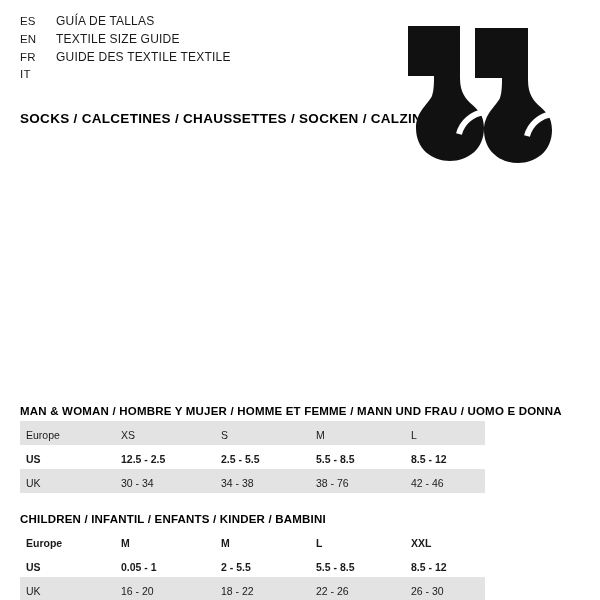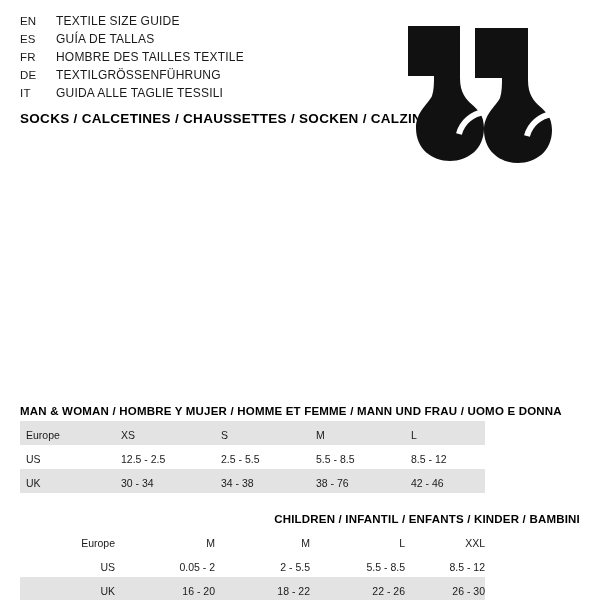--- a/index.html
+++ b/index.html
@@ -66,21 +66,21 @@
     height: 150px;
   }
 
   
   .table-section {
     position: absolute;
     left: 20px;
     width: 560px;
   }
   .table-section.adult { top: 405px; }
-  .table-section.kids  { top: 513px; text-align: right; }
+  .table-section.kids  { top: 513px; }
 
   .table-caption {
     font-size: 11.5px;
     font-weight: bold;
     letter-spacing: 0.2px;
     color: #000;
     margin-bottom: 4px;
   }
 
   table.size-table {
@@ -95,52 +95,48 @@
     color: #1a1a1a;
     font-size: 10.5px;
     vertical-align: middle;
     border: none;
   }
   table.size-table tr.row-shade td {
     background: #e3e3e3;
   }
   table.size-table tr.row-plain td {
     background: #ffffff;
+    font-weight: bold;
   }
   table.size-table col.c0 { width: 95px; }
   table.size-table col.c1 { width: 100px; }
   table.size-table col.c2 { width: 95px; }
   table.size-table col.c3 { width: 95px; }
   table.size-table col.c4 { width: 80px; }
 </style>
 </head>
 <body>
 
 <div class="page">
 
   <div class="lang-block">
     <div class="lang-row">
+      <span class="lang-code">ES</span>
+      <span class="lang-text">GUÍA DE TALLAS</span>
+    </div>
+    <div class="lang-row">
       <span class="lang-code">EN</span>
       <span class="lang-text">TEXTILE SIZE GUIDE</span>
     </div>
     <div class="lang-row">
-      <span class="lang-code">ES</span>
-      <span class="lang-text">GUÍA DE TALLAS</span>
-    </div>
-    <div class="lang-row">
       <span class="lang-code">FR</span>
-      <span class="lang-text">HOMBRE DES TAILLES TEXTILE</span>
-    </div>
-    <div class="lang-row">
-      <span class="lang-code">DE</span>
-      <span class="lang-text">TEXTILGRÖSSENFÜHRUNG</span>
+      <span class="lang-text">GUIDE DES TEXTILE TEXTILE</span>
     </div>
     <div class="lang-row">
       <span class="lang-code">IT</span>
-      <span class="lang-text">GUIDA ALLE TAGLIE TESSILI</span>
     </div>
   </div>
 
   <div class="product-title">SOCKS / CALCETINES / CHAUSSETTES / SOCKEN / CALZINI</div>
 
   <div class="sock-art">
     <svg width="180" height="150" viewBox="0 0 180 150" xmlns="http://www.w3.org/2000/svg" aria-hidden="true">
 
       <g>
         <path d="M75,10 L128,10 L128,62 C128,92 152,86 152,112 C152,133 136,145 118,145 C100,145 84,133 84,112 C84,96 96,88 100,80 C102,74 102,66 102,60 L75,60 Z" fill="#111111"></path>
@@ -203,21 +199,21 @@
       <tbody>
         <tr class="row-plain">
           <td>Europe</td>
           <td>M</td>
           <td>M</td>
           <td>L</td>
           <td>XXL</td>
         </tr>
         <tr class="row-plain">
           <td>US</td>
-          <td>0.05 - 2</td>
+          <td>0.05 - 1</td>
           <td>2 - 5.5</td>
           <td>5.5 - 8.5</td>
           <td>8.5 - 12</td>
         </tr>
         <tr class="row-shade">
           <td>UK</td>
           <td>16 - 20</td>
           <td>18 - 22</td>
           <td>22 - 26</td>
           <td>26 - 30</td>

